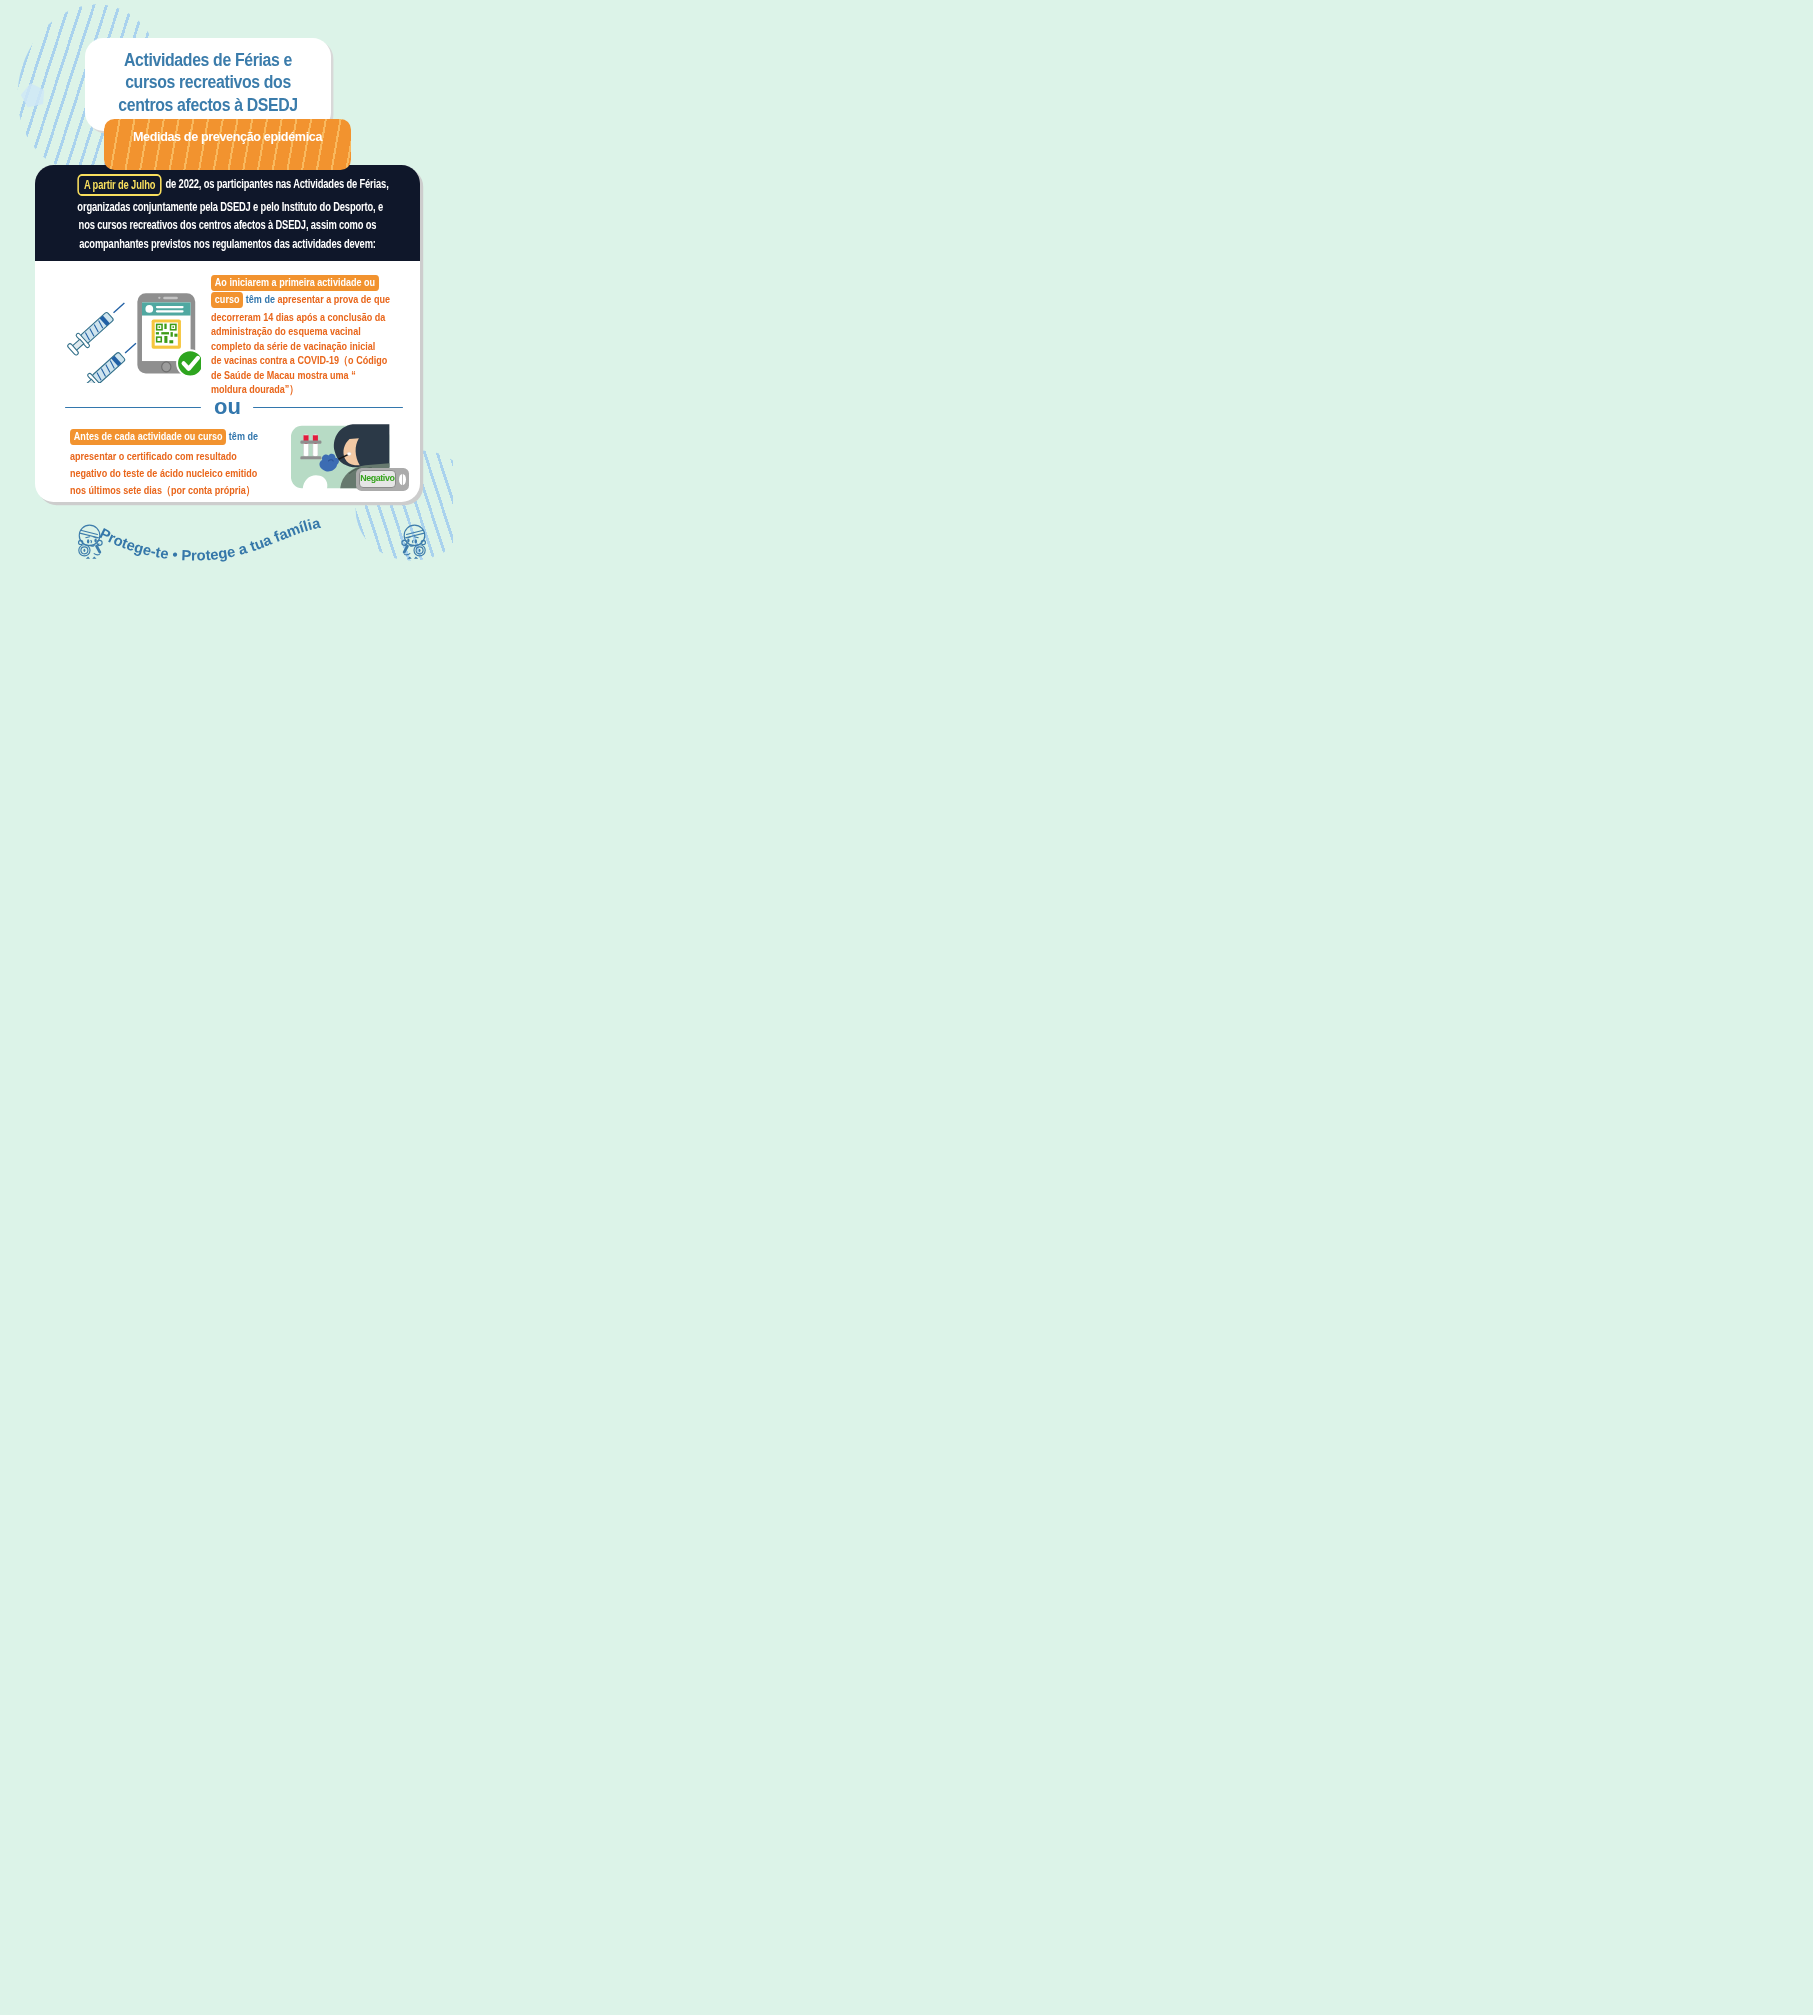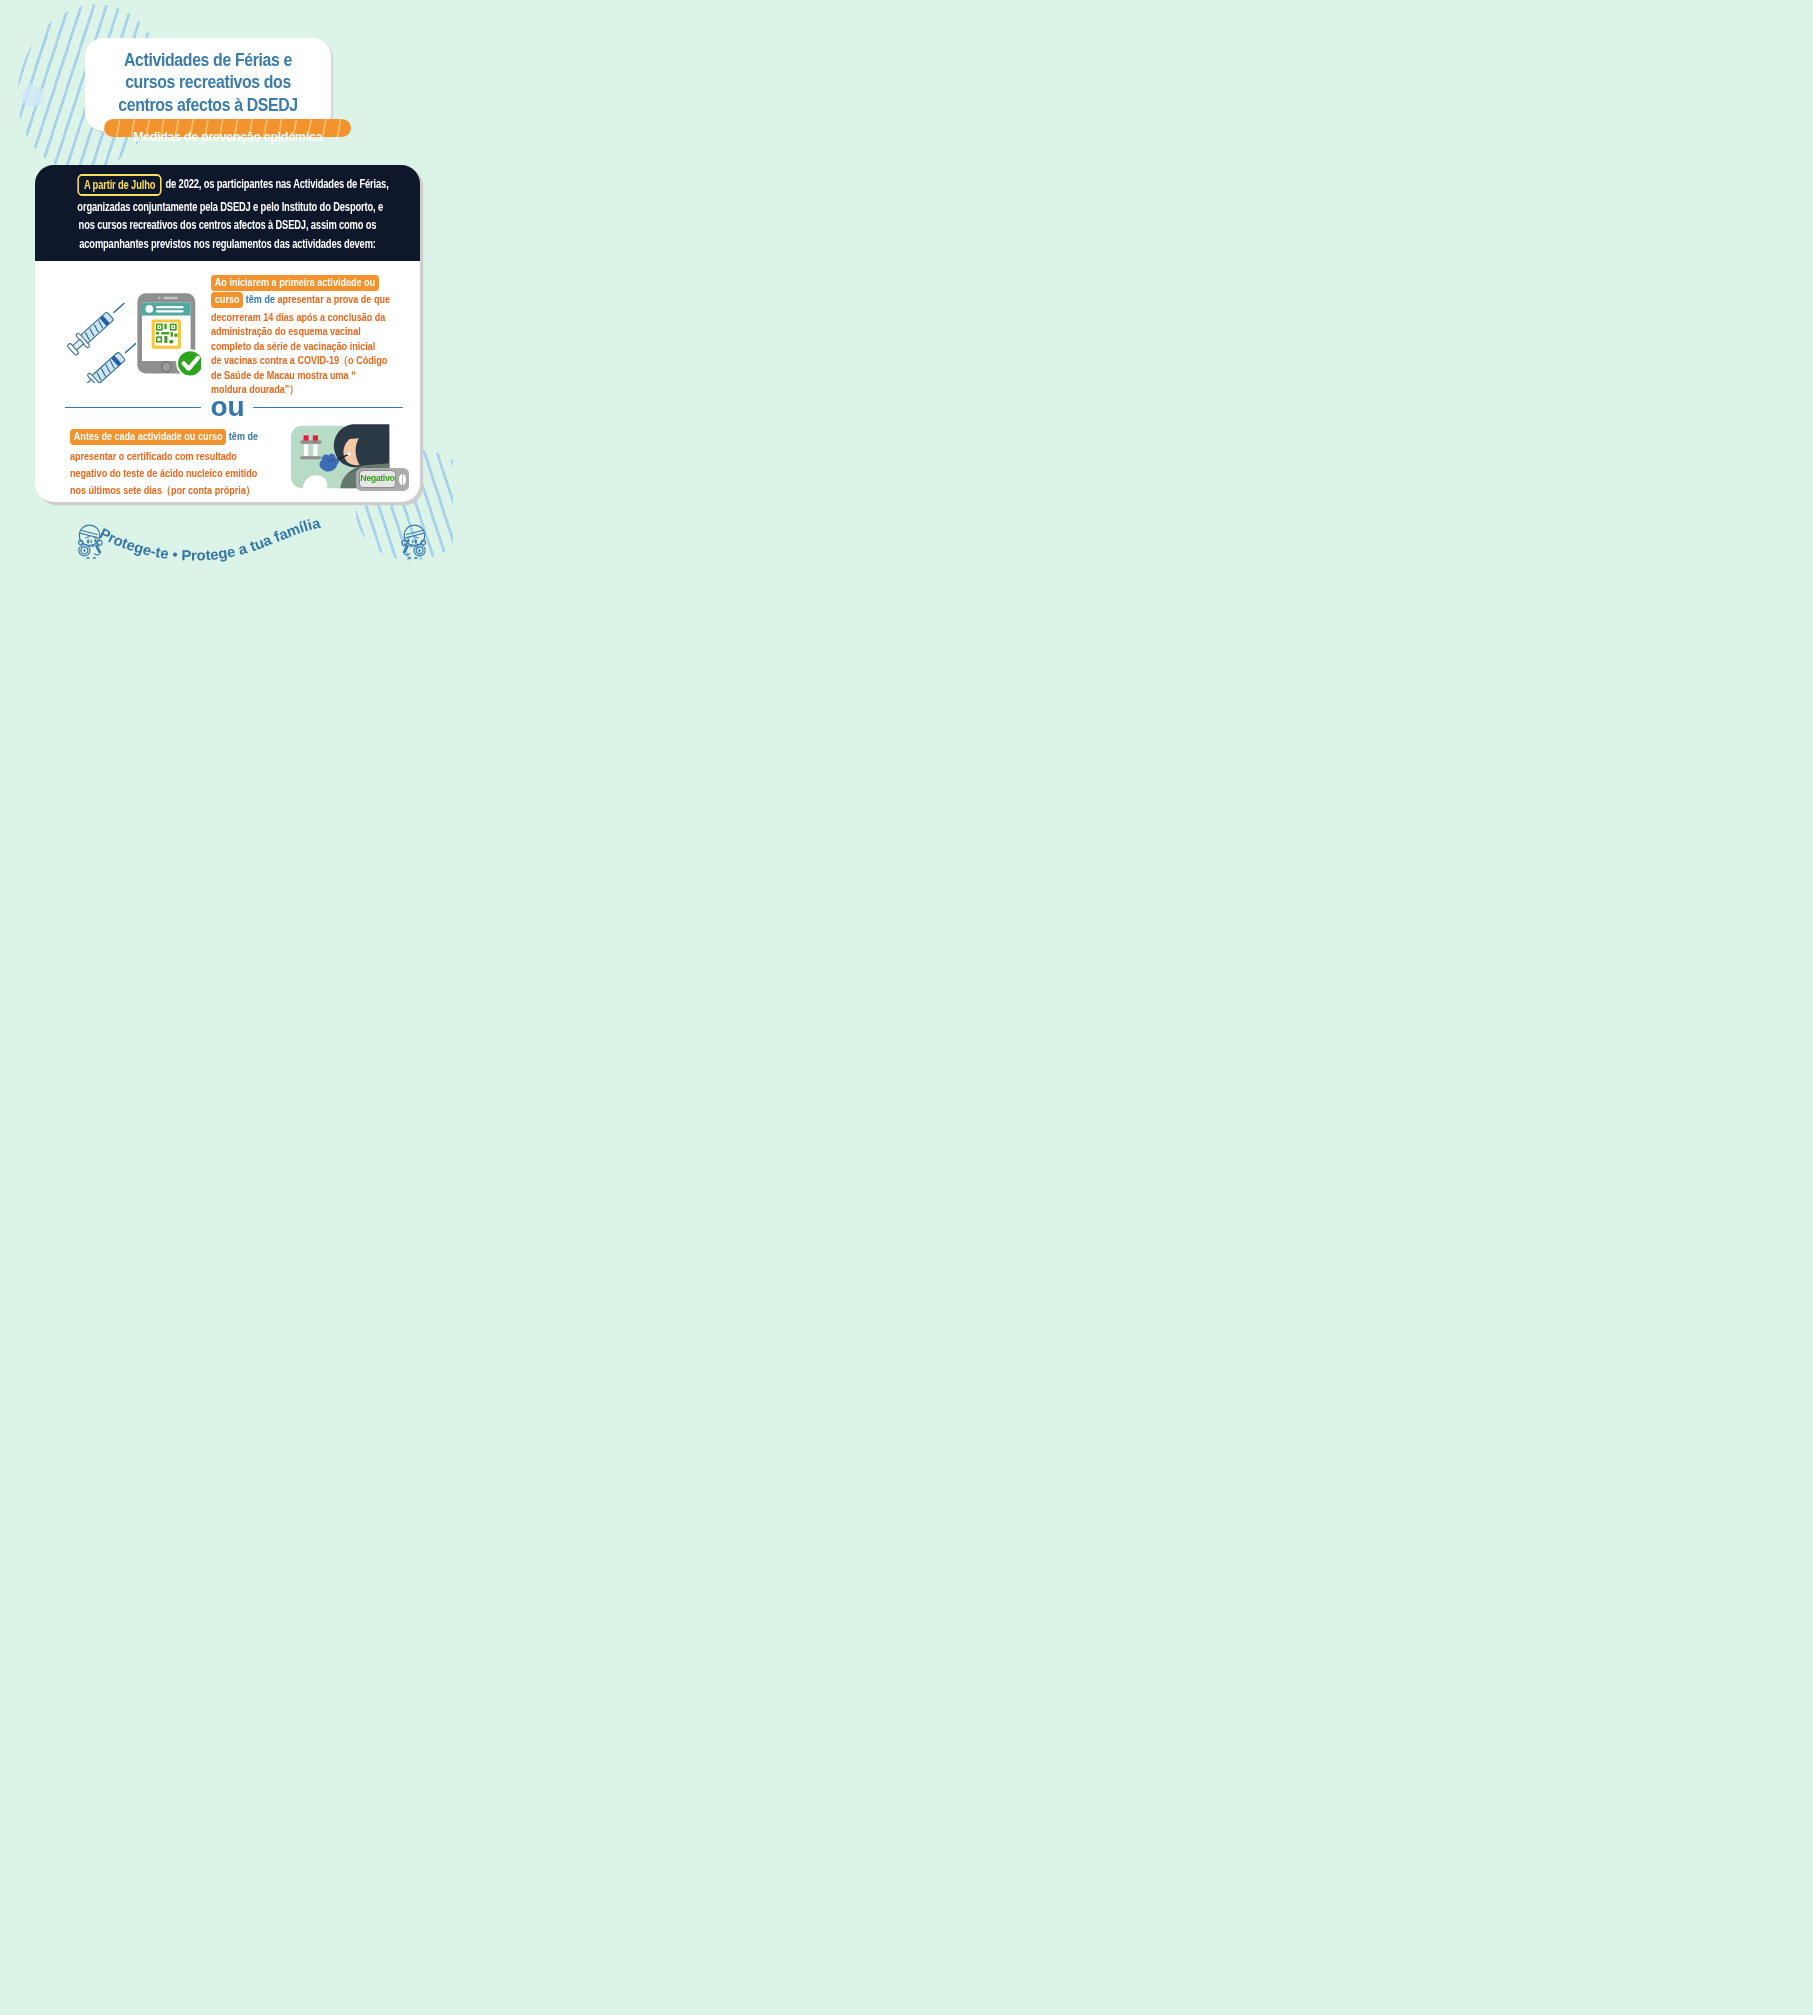--- a/index.html
+++ b/index.html
@@ -14,21 +14,21 @@
             transform:rotate(-12deg);clip-path:polygon(50% 0%,100% 40%,82% 100%,18% 100%,0% 40%);}
 
   
   .title-card{position:absolute;left:85px;top:38px;width:246px;height:93px;background:#ffffff;
               border-radius:18.5px;box-shadow:2.4px 2.4px 0 0 #d8d8d8;z-index:1;}
   .title-text{position:absolute;left:0;top:10.5px;width:100%;text-align:center;color:#3b7cab;
               font-size:18px;font-weight:800;line-height:22.6px;letter-spacing:-0.4px;
               transform:scaleX(.88);transform-origin:center top;}
 
   
-  .banner{position:absolute;left:104px;top:119px;width:247px;height:18px;border-radius:10.5px;z-index:3;
+  .banner{position:absolute;left:104px;top:119px;width:247px;height:51px;border-radius:10.5px;z-index:3;
           background-color:#f2932f;
           background-image:repeating-linear-gradient(100deg,rgba(252,205,120,.65) 0 2px,transparent 2px 14.5px);}
   .banner-label{width:100%;text-align:center;color:#ffffff;font-size:13.7px;font-weight:800;line-height:35px;
                 transform:scaleX(.92);transform-origin:center center;letter-spacing:-0.4px;}
 
   
   .main-card{position:absolute;left:35px;top:165px;width:385px;height:337px;background:#ffffff;
              border-radius:18.5px;box-shadow:3.2px 3.2px 0 0 #cdcdcd;z-index:2;overflow:hidden;}
   .card-head{position:absolute;left:0;top:0;width:100%;height:96px;background:#0f172a;}
   .intro-text{position:absolute;left:0;top:6.4px;width:100%;text-align:center;color:#ffffff;
@@ -47,21 +47,21 @@
   .blue-em{color:#3377ad;}
   .t-line{height:14.5px;}
   .t-line.pilled{height:17.3px;}
 
   
   .ou-row{position:absolute;left:0;top:229px;width:100%;height:26px;}
   .ou-line{position:absolute;top:12.5px;height:1.6px;background:#3377ad;border-radius:0.8px;}
   .ou-line.l{left:30px;width:136px;}
   .ou-line.r{left:218px;width:150px;}
   .ou-label{position:absolute;left:0;top:0;width:100%;text-align:center;color:#3377ad;
-            font-size:28px;font-weight:800;line-height:26px;}
+            font-size:22px;font-weight:800;line-height:26px;}
 
   
   .s2-text{position:absolute;left:35px;top:263px;width:226px;font-size:11.3px;font-weight:700;
            color:#e9661b;line-height:17px;white-space:nowrap;
            transform:scaleX(.8);transform-origin:left top;}
   .s2-text .t-line{height:17px;}
   .s2-text .t-line.pilled{height:20px;}
 
   
   .illus1{position:absolute;left:31px;top:117px;width:135px;height:101px;}

